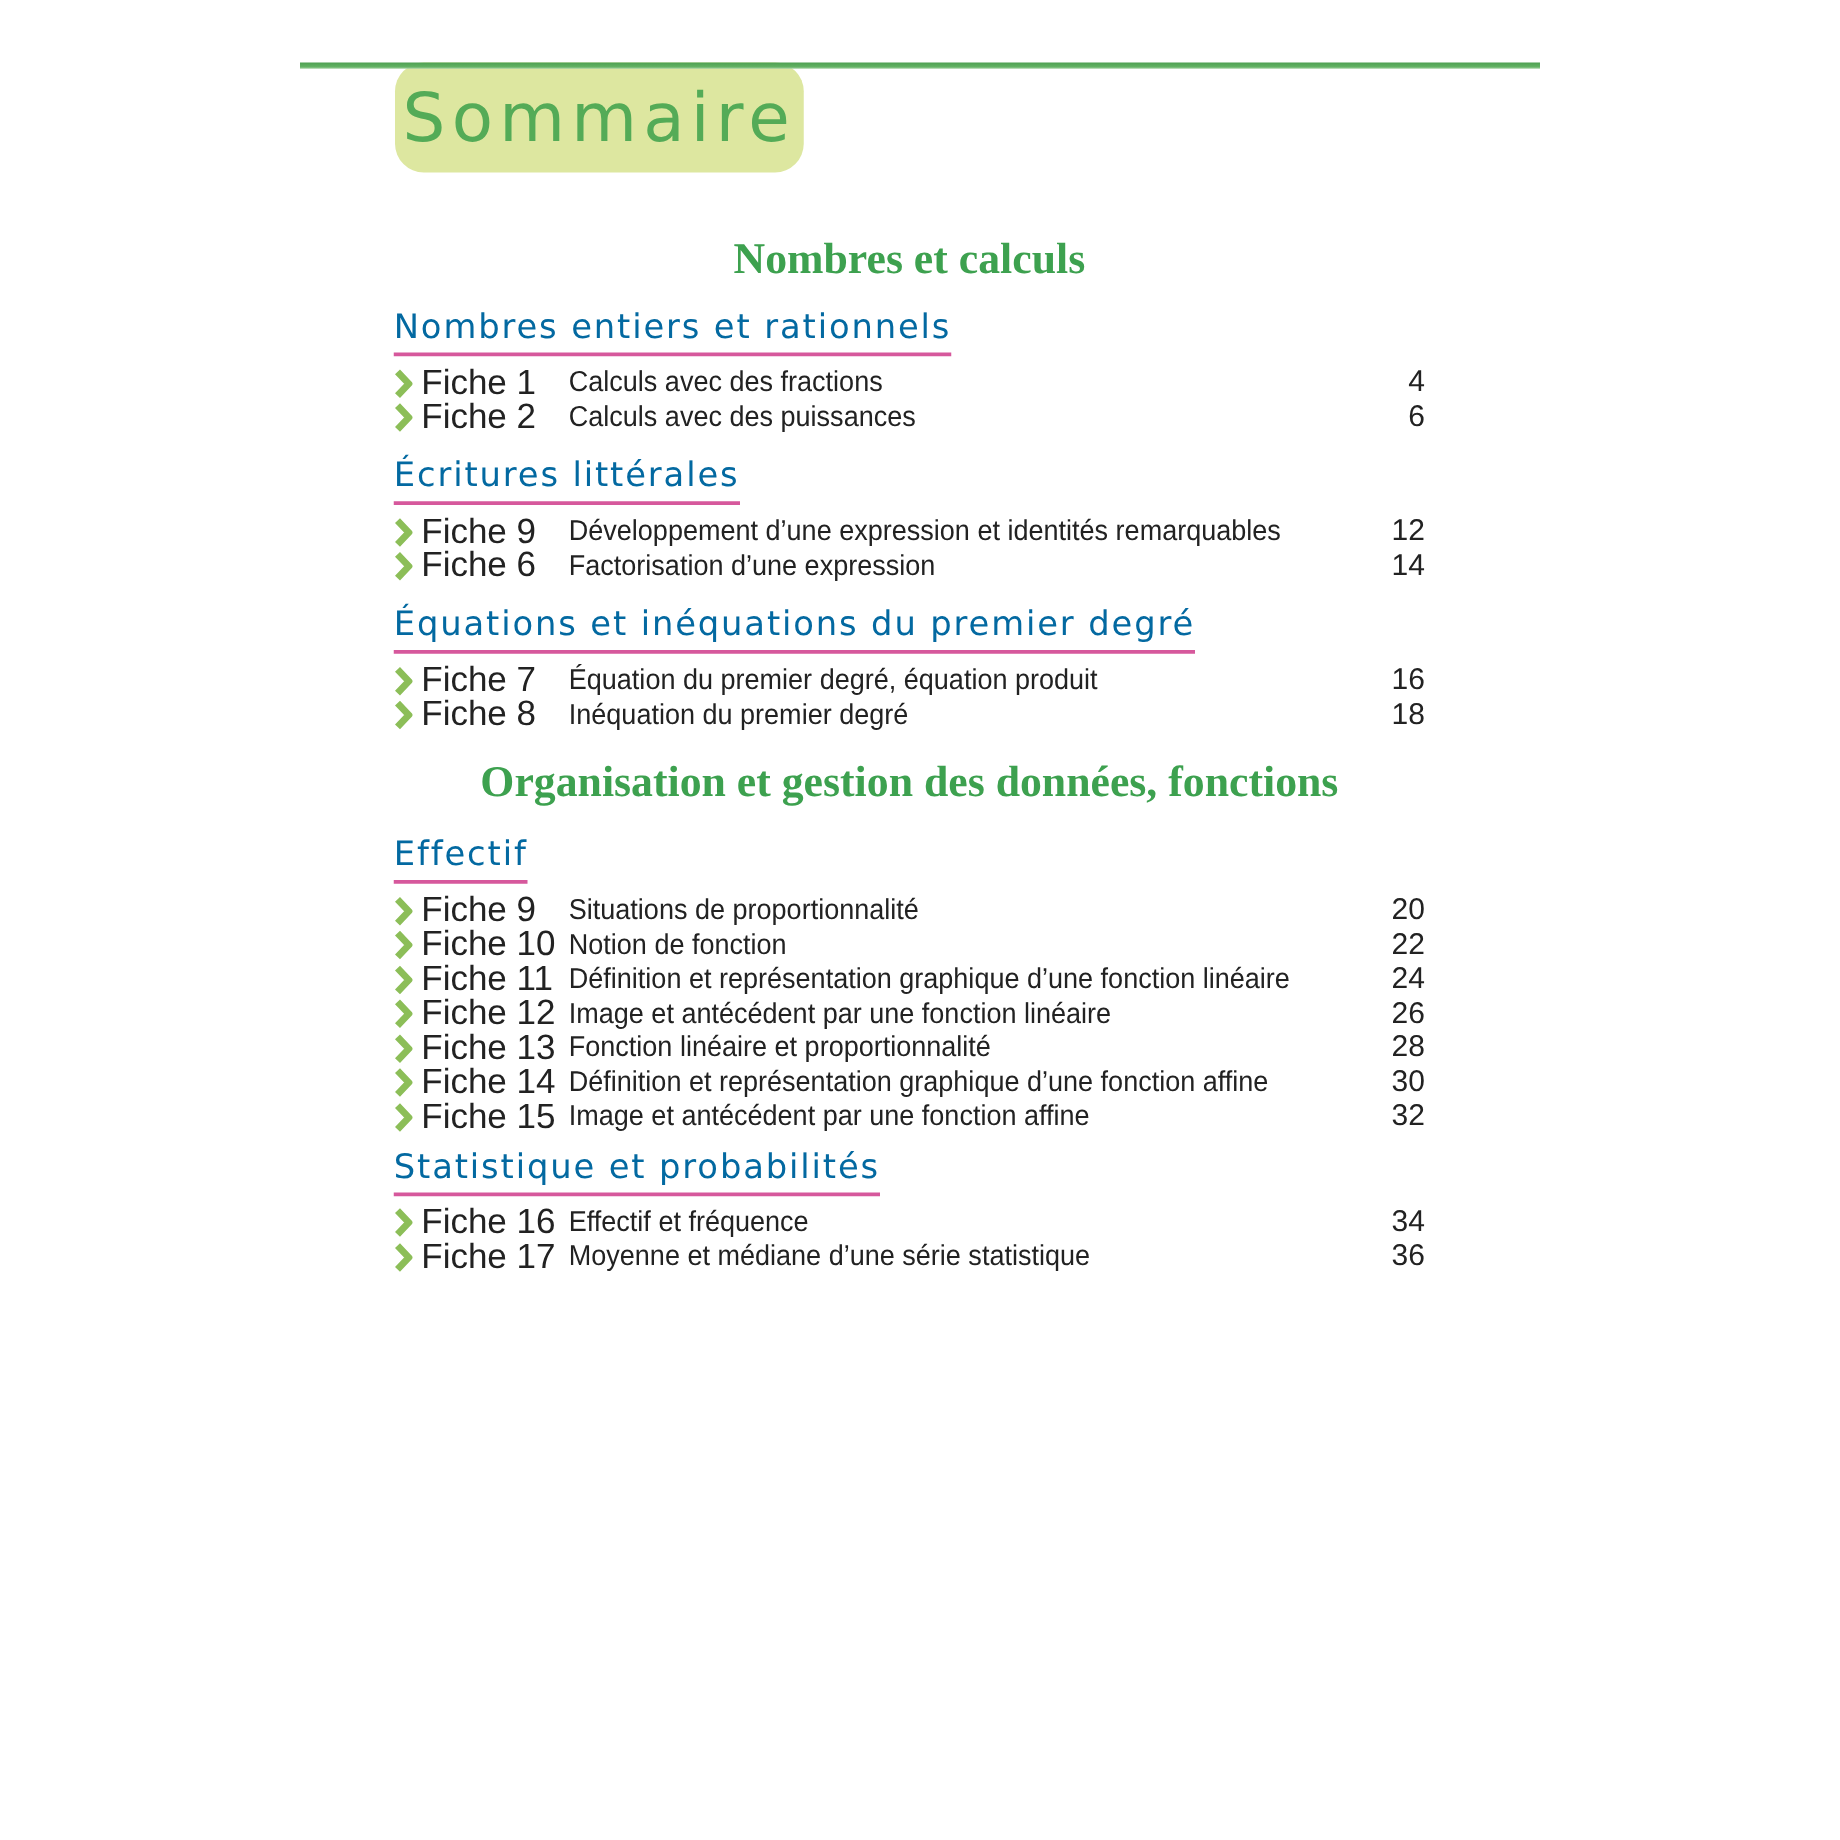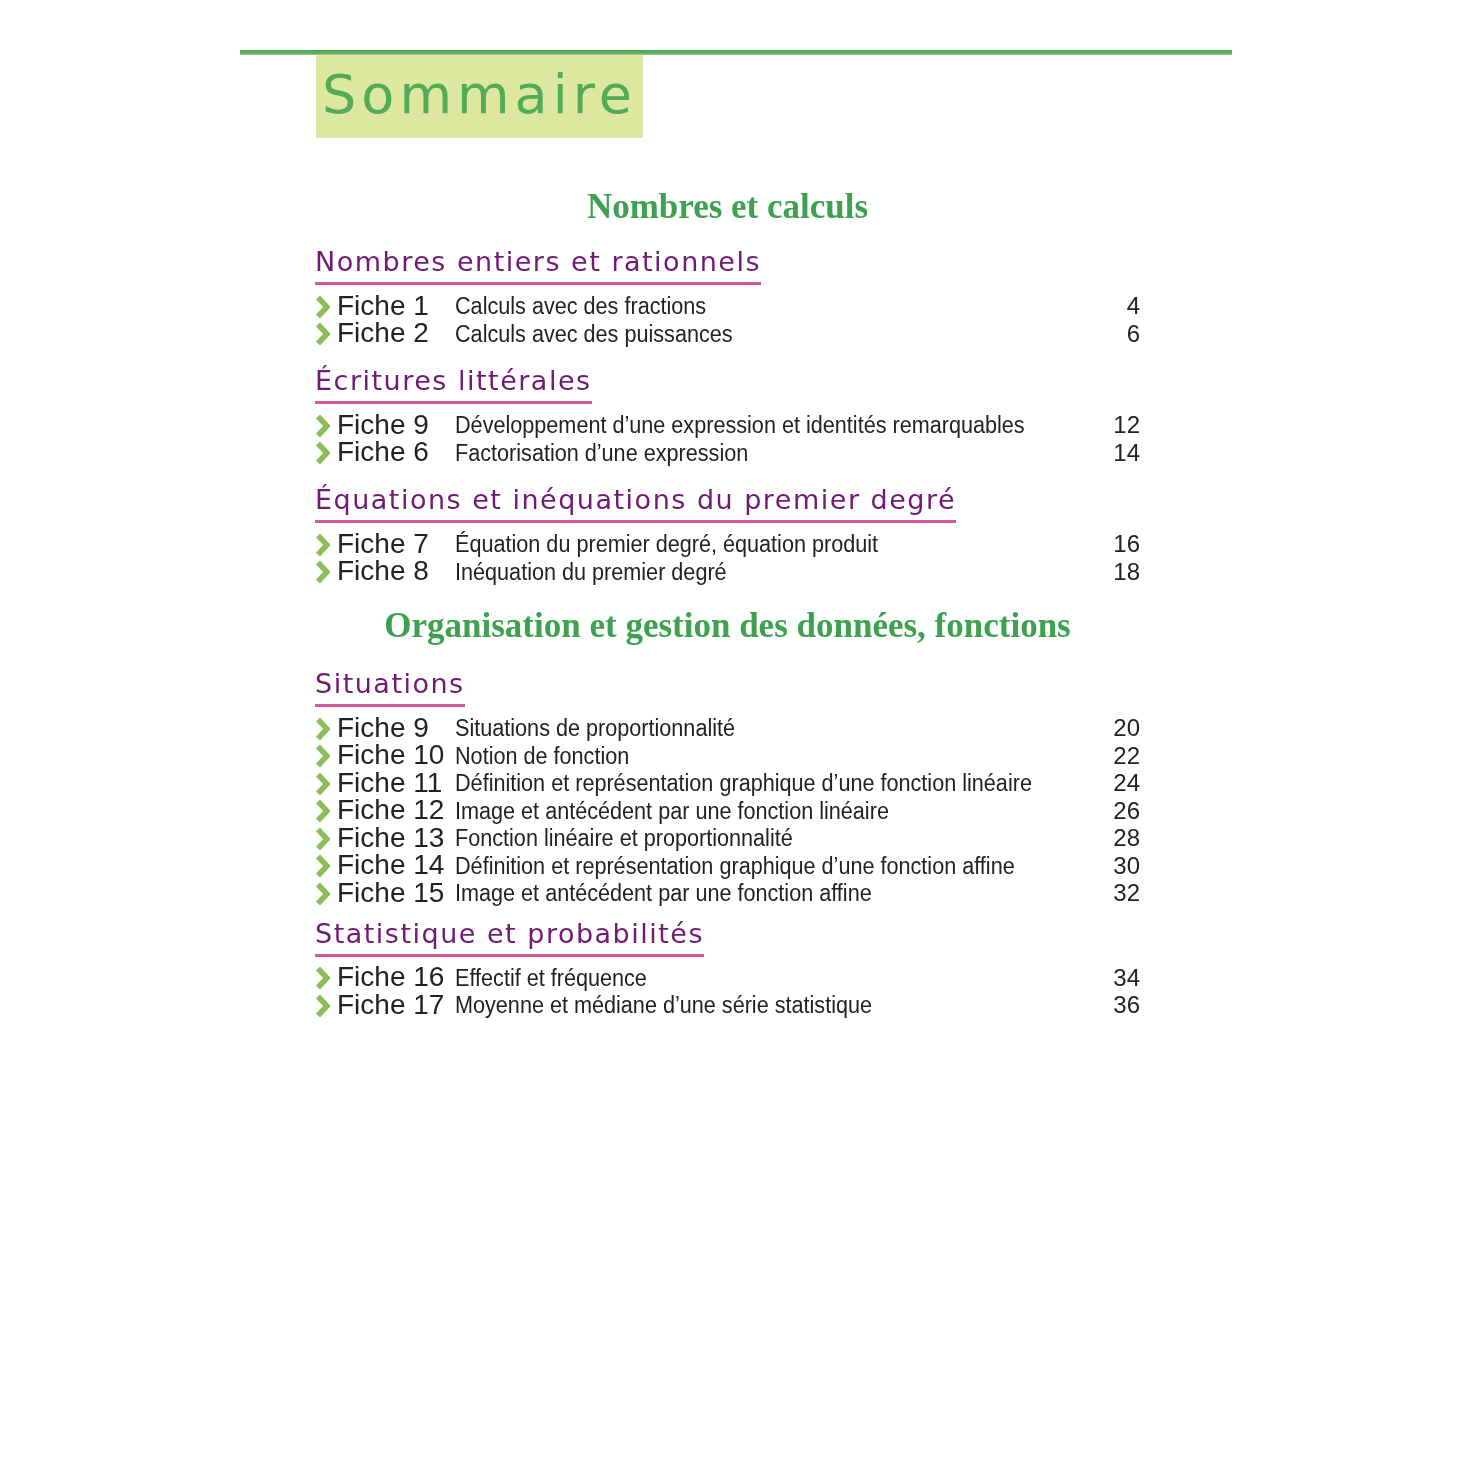--- a/index.html
+++ b/index.html
@@ -29,20 +29,21 @@
     background: linear-gradient(180deg, #4ea052 0%, #63b264 70%, #a8d3a6 100%);
   }
   .title-box {
     margin: 50px 0 0 76px;
     width: 327px;
     height: 88px;
     background: #dde7a0;
     display: flex;
     align-items: center;
     justify-content: center;
+    border-radius: 23px;
   }
   .title-box span {
     font-family: "DejaVu Sans", sans-serif;
     font-size: 54px;
     color: #54ab57;
     letter-spacing: 5px;
   }
   h1.part-heading {
     font-family: "Liberation Serif", serif;
     font-weight: bold;
@@ -52,21 +53,21 @@
     text-align: center;
     margin: 48px 92px 0 75px;
   }
   h1#part-heading-2 { margin-top: 20px; }
   h2.group-heading {
     display: table;
     font-family: "DejaVu Sans", sans-serif;
     font-weight: normal;
     font-size: 27px;
     line-height: 33px;
-    color: #701a75;
+    color: #0369a1;
     letter-spacing: 1.5px;
     border-bottom: 3px solid #d6589c;
     padding-bottom: 4px;
     margin: 17px 0 0 75px;
   }
   #group-5 h2.group-heading { margin-top: 20px; }
   #group-6 h2.group-heading { margin-top: 10px; }
   .rows {
     margin: 7px 92px 0 75px;
   }
@@ -195,21 +196,21 @@
             </span>
             <span class="row-title">Inéquation du premier degré</span>
             <span class="row-page">18</span>
           </div>
         </div>
     </section>
 
     <h1 class="part-heading" id="part-heading-2">Organisation et gestion des données, fonctions</h1>
 
     <section id="group-5">
-      <h2 class="group-heading">Situations</h2>
+      <h2 class="group-heading">Effectif</h2>
       <div class="rows">
           <div class="toc-row">
             <span class="lab">
               <svg class="chev" width="15" height="24" viewBox="0 0 15 24">
                 <path d="M3 2.5 L12 12 L3 21.5" fill="none" stroke="#8cbe58" stroke-width="5.5"></path>
               </svg>
               <span class="lab-text">Fiche 9</span>
             </span>
             <span class="row-title">Situations de proportionnalité</span>
             <span class="row-page">20</span>

